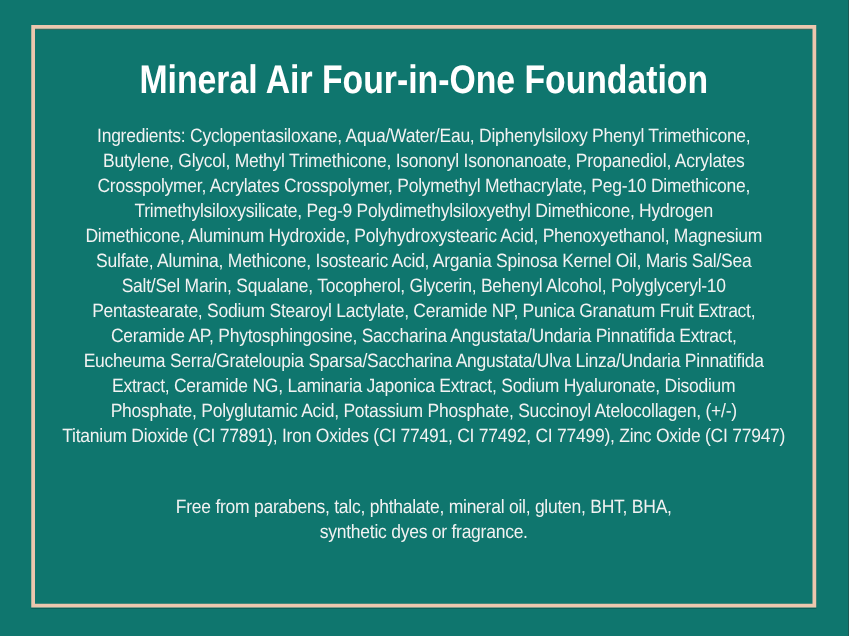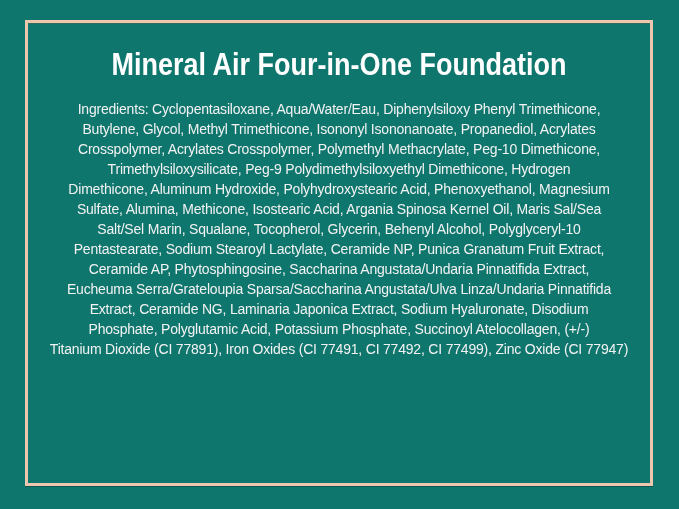--- a/index.html
+++ b/index.html
@@ -70,15 +70,19 @@
       <div class="text-line">Sulfate, Alumina, Methicone, Isostearic Acid, Argania Spinosa Kernel Oil, Maris Sal/Sea</div>
       <div class="text-line">Salt/Sel Marin, Squalane, Tocopherol, Glycerin, Behenyl Alcohol, Polyglyceryl-10</div>
       <div class="text-line">Pentastearate, Sodium Stearoyl Lactylate, Ceramide NP, Punica Granatum Fruit Extract,</div>
       <div class="text-line">Ceramide AP, Phytosphingosine, Saccharina Angustata/Undaria Pinnatifida Extract,</div>
       <div class="text-line">Eucheuma Serra/Grateloupia Sparsa/Saccharina Angustata/Ulva Linza/Undaria Pinnatifida</div>
       <div class="text-line">Extract, Ceramide NG,  Laminaria Japonica Extract, Sodium Hyaluronate, Disodium</div>
       <div class="text-line">Phosphate, Polyglutamic Acid, Potassium Phosphate, Succinoyl Atelocollagen, (+/-)</div>
       <div class="text-line">Titanium Dioxide (CI 77891), Iron Oxides (CI 77491, CI 77492, CI 77499), Zinc Oxide (CI 77947)</div>
     </div>
 
+    <div class="free-from">
+      <div class="text-line">Free from parabens, talc, phthalate, mineral oil, gluten, BHT, BHA,</div>
+      <div class="text-line">synthetic dyes or fragrance.</div>
+    </div>
 
   </div>
 </div>
 
 </body></html>

